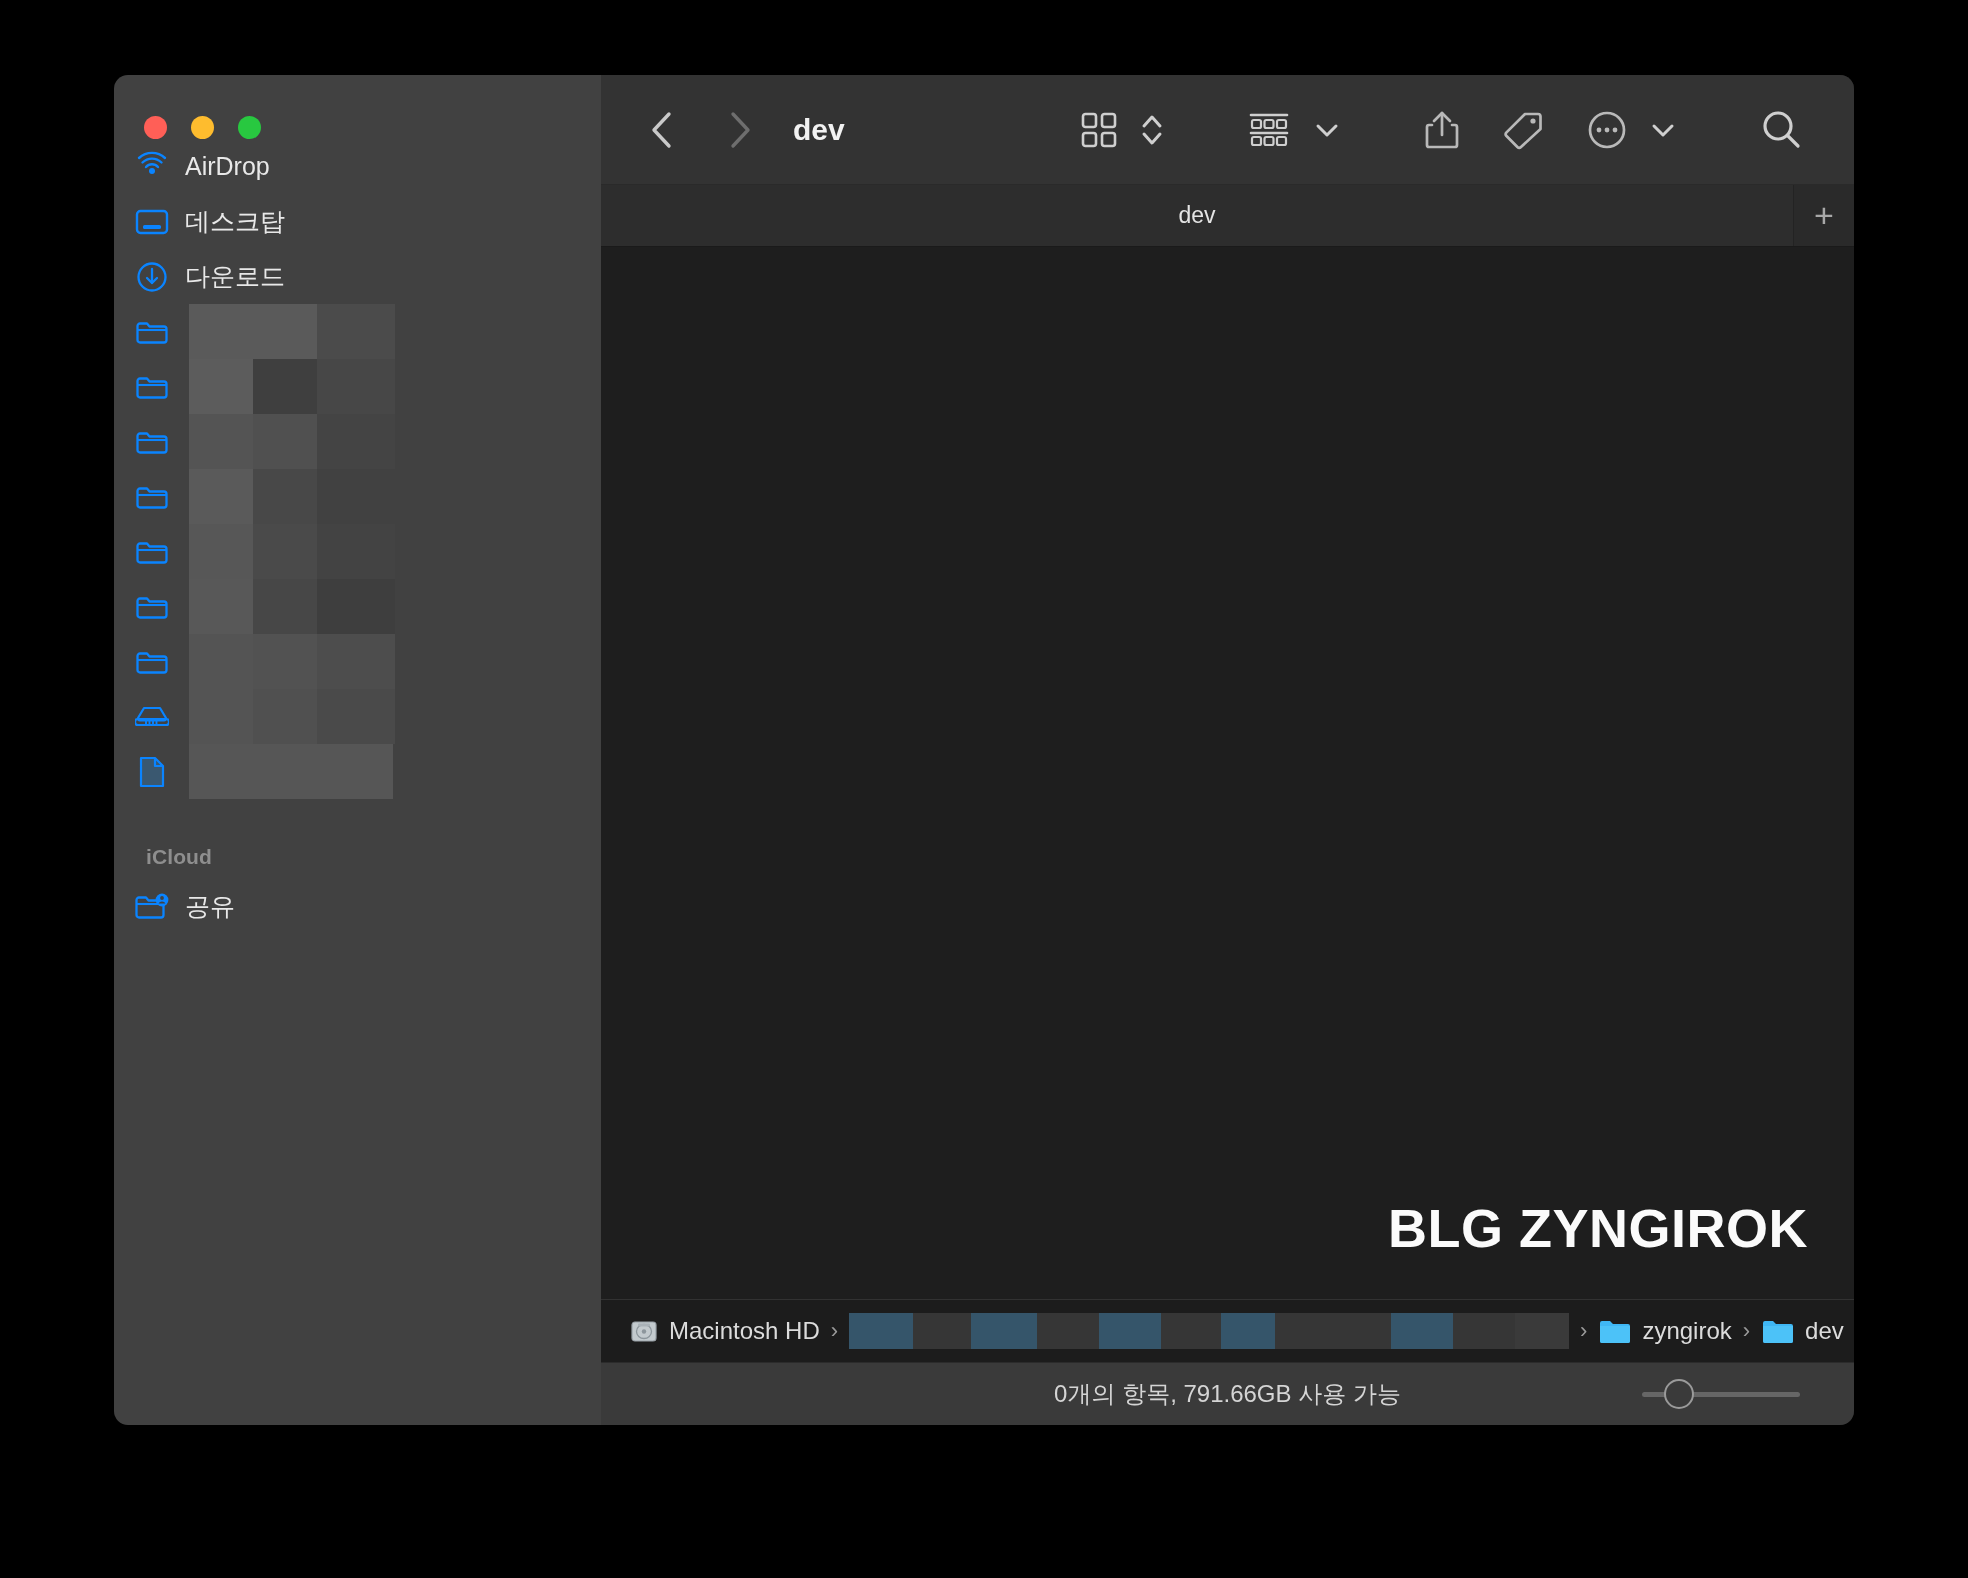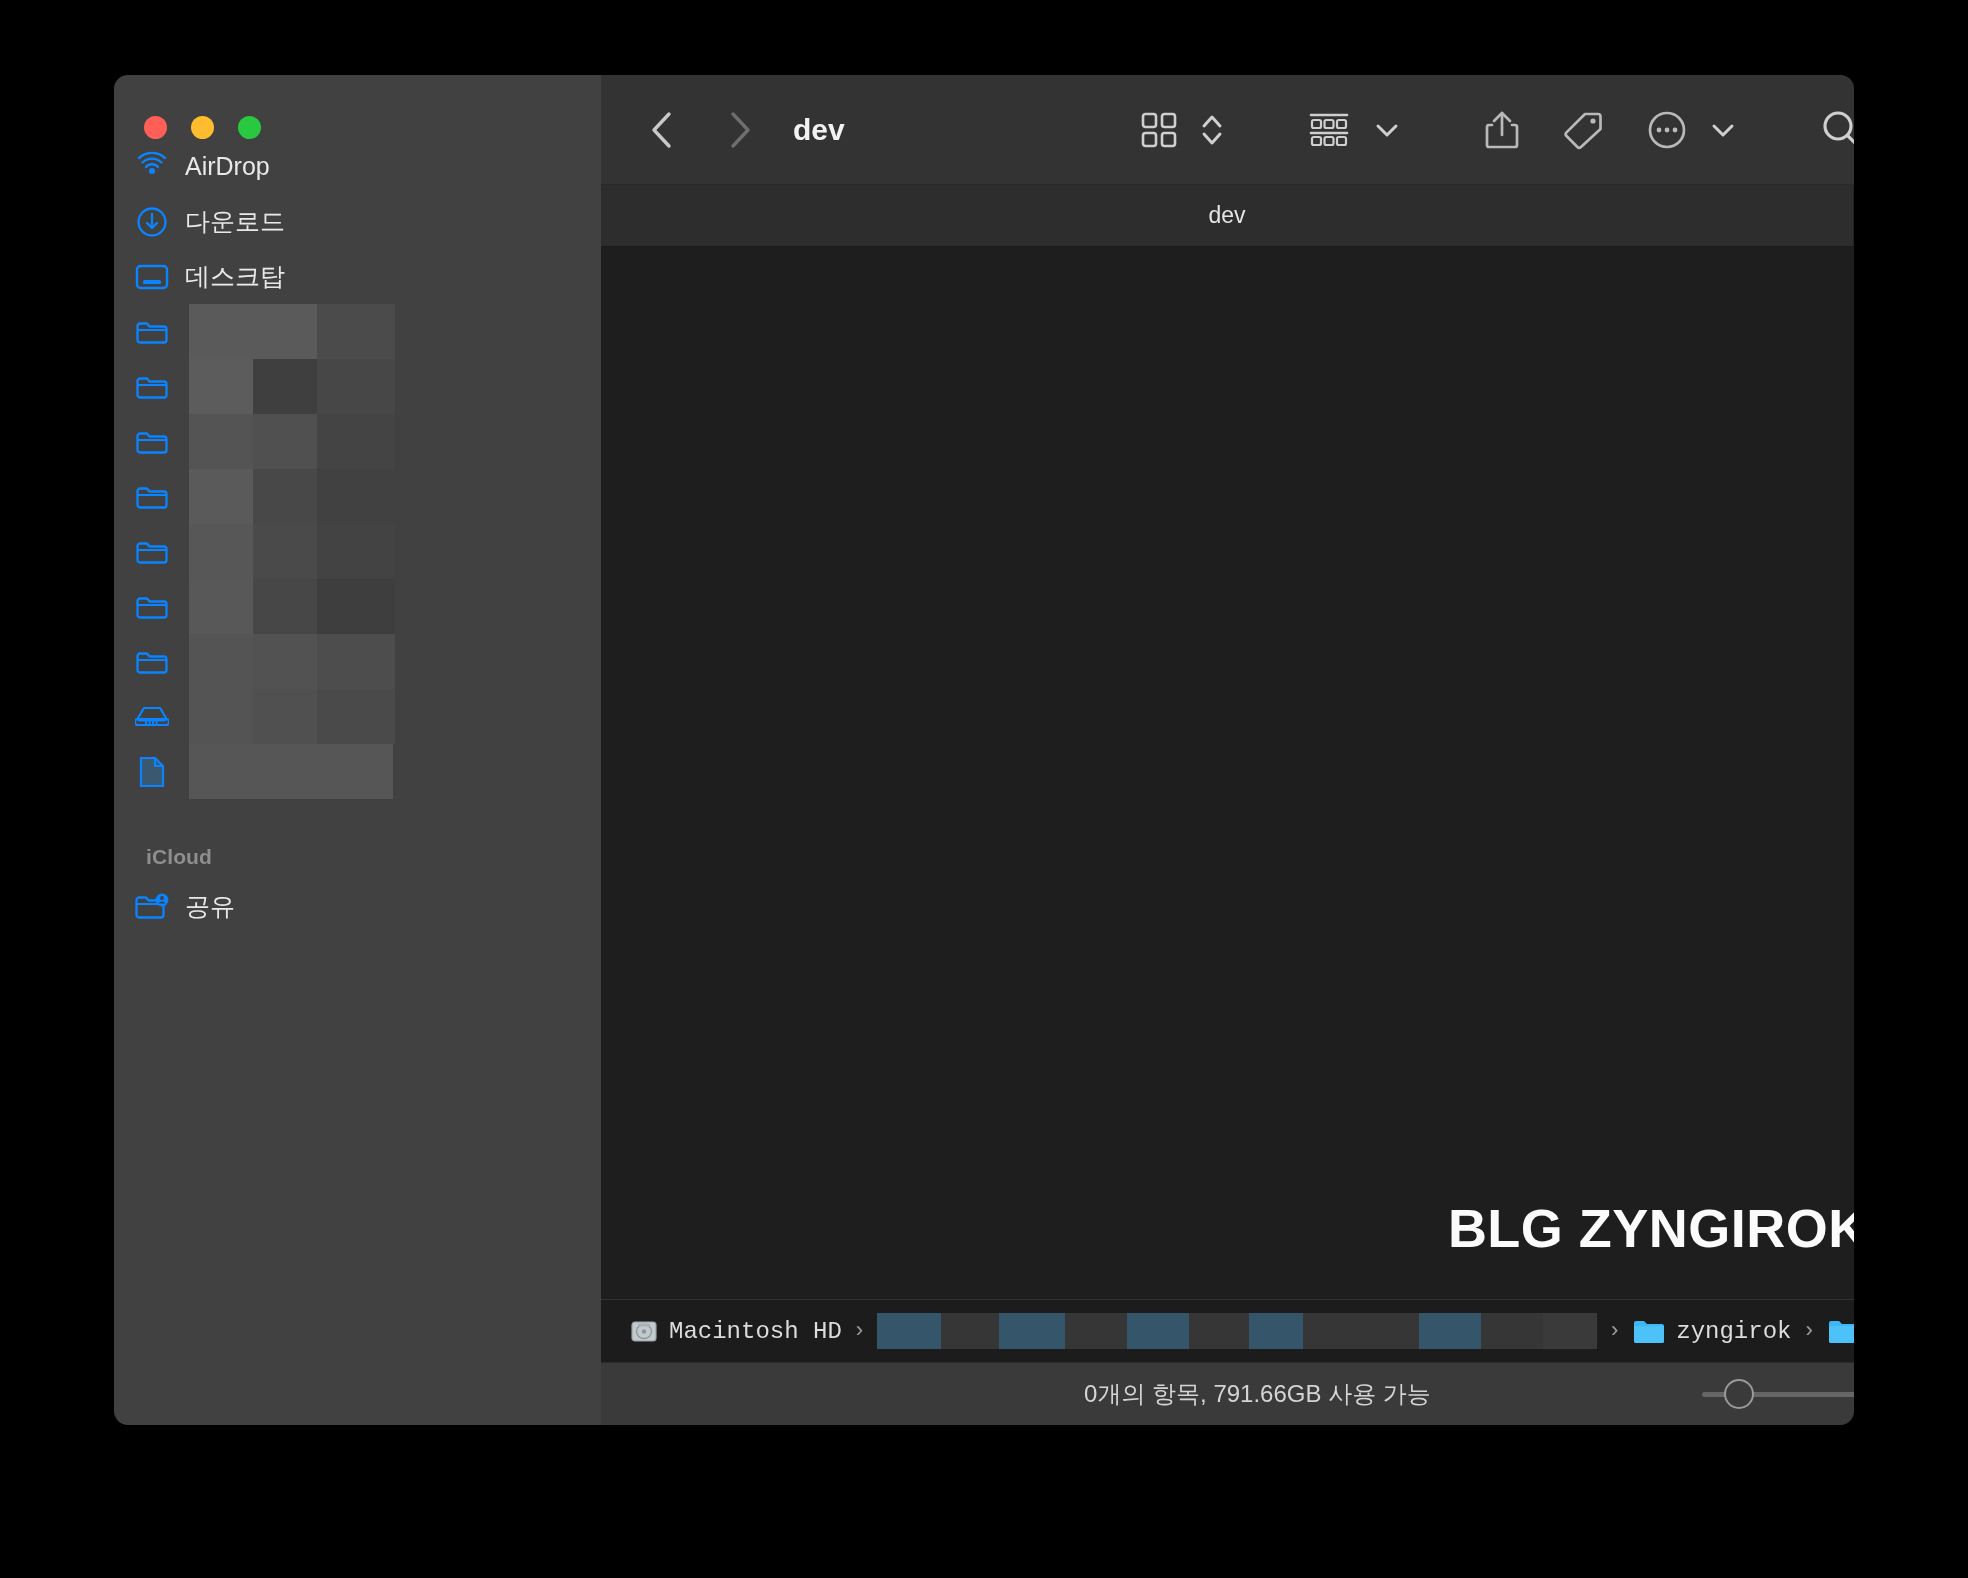--- a/index.html
+++ b/index.html
@@ -166,21 +166,20 @@
   .pathbar {
     height: 63px;
     background: #1c1c1c;
     border-top: 1px solid #323232;
     display: flex;
     align-items: center;
     padding-left: 28px;
     gap: 0;
     flex: 0 0 63px;
     overflow: hidden;
-    font-family: Liberation Mono, monospace;
   }
   .path-seg {
     display: flex; align-items: center; gap: 10px;
     color: #dcdcdc;
     font-size: 24px;
     white-space: nowrap;
   }
   .path-sep {
     color: #9a9a9a;
     font-size: 22px;
@@ -252,36 +251,36 @@
       <circle cx="17" cy="21" r="3" fill="#0a84ff"></circle>
       <path d="M11 17 a8 8 0 0 1 12 0" stroke="#0a84ff" stroke-width="2.4" fill="none" stroke-linecap="round"></path>
       <path d="M7.5 12.5 a13.5 13.5 0 0 1 19 0" stroke="#0a84ff" stroke-width="2.4" fill="none" stroke-linecap="round"></path>
       <path d="M4 8 a19 19 0 0 1 26 0" stroke="#0a84ff" stroke-width="2.4" fill="none" stroke-linecap="round"></path>
             </svg>
           </span>
           <span class="sb-label">AirDrop</span>
         </div>
         <div class="sb-item">
           <span class="sb-icon">
+            <svg width="34" height="28" viewBox="0 0 34 28">
+      <rect x="2" y="3" width="30" height="22" rx="3.5" stroke="#0a84ff" stroke-width="2.4" fill="none"></rect>
+      <rect x="8" y="17" width="18" height="4" rx="1.6" fill="#0a84ff"></rect>
+            </svg>
+          </span>
+          <span class="sb-label">데스크탑</span>
+        </div>
+        <div class="sb-item">
+          <span class="sb-icon">
             <svg width="32" height="32" viewBox="0 0 32 32">
       <circle cx="16" cy="16" r="13.5" stroke="#0a84ff" stroke-width="2.3" fill="none"></circle>
       <line x1="16" y1="8" x2="16" y2="22" stroke="#0a84ff" stroke-width="2.3" stroke-linecap="round"></line>
       <path d="M11 17 L16 22 L21 17" stroke="#0a84ff" stroke-width="2.3" fill="none" stroke-linecap="round" stroke-linejoin="round"></path>
             </svg>
           </span>
           <span class="sb-label">다운로드</span>
-        </div>
-        <div class="sb-item">
-          <span class="sb-icon">
-            <svg width="34" height="28" viewBox="0 0 34 28">
-      <rect x="2" y="3" width="30" height="22" rx="3.5" stroke="#0a84ff" stroke-width="2.4" fill="none"></rect>
-      <rect x="8" y="17" width="18" height="4" rx="1.6" fill="#0a84ff"></rect>
-            </svg>
-          </span>
-          <span class="sb-label">데스크탑</span>
         </div>
         <div class="sb-item">
           <span class="sb-icon">
             <svg width="34" height="28" viewBox="0 0 34 28">
       <path d="M2.5 8 a2.5 2.5 0 0 1 2.5 -2.5 H12 l2.5 3 H29 a2.5 2.5 0 0 1 2.5 2.5 V22 a2.5 2.5 0 0 1 -2.5 2.5 H5 a2.5 2.5 0 0 1 -2.5 -2.5 Z" stroke="#0a84ff" stroke-width="2.3" fill="none" stroke-linejoin="round"></path>
       <line x1="2.5" y1="12" x2="31.5" y2="12" stroke="#0a84ff" stroke-width="2.1"></line>
             </svg>
           </span>
           <span class="redact" style="width: 206px;">
             <i style="left: 0px; width: 128px; background: rgb(90, 90, 90);"></i>

